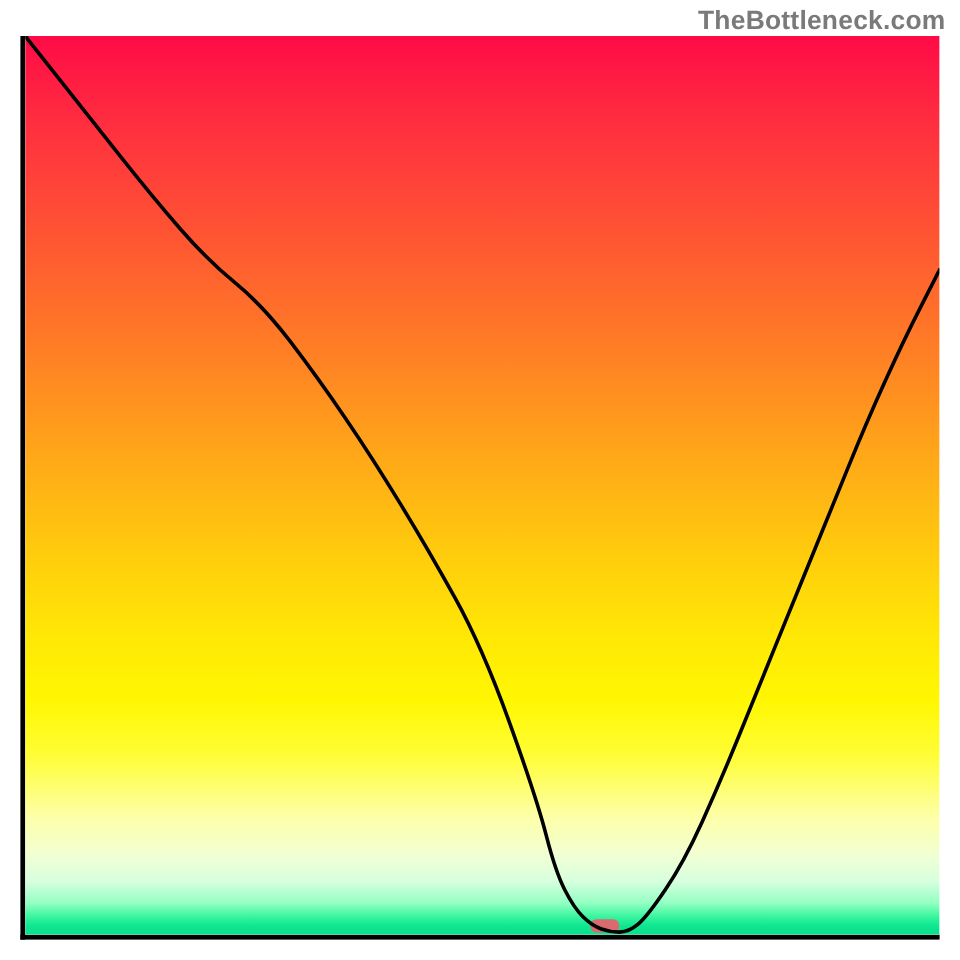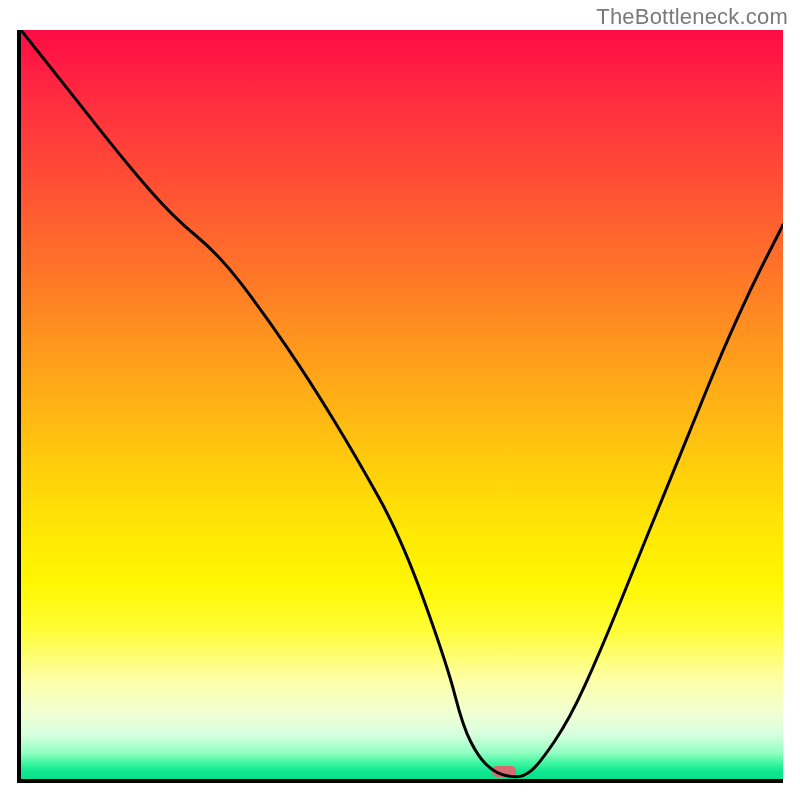--- a/index.html
+++ b/index.html
@@ -13,21 +13,21 @@
   .container {
     position: relative;
     width: 800px;
     height: 800px;
   }
   .watermark {
     position: absolute;
     top: 4px;
     right: 12px;
     font-size: 22px;
-    font-weight: 400;
+    font-weight: 700;
     color: #7a7a7a;
     letter-spacing: 0.2px;
   }
   .plot-area {
     position: absolute;
     left: 17px;
     top: 30px;
     width: 766px;
     height: 753px;
     border-left: 4px solid #000;

